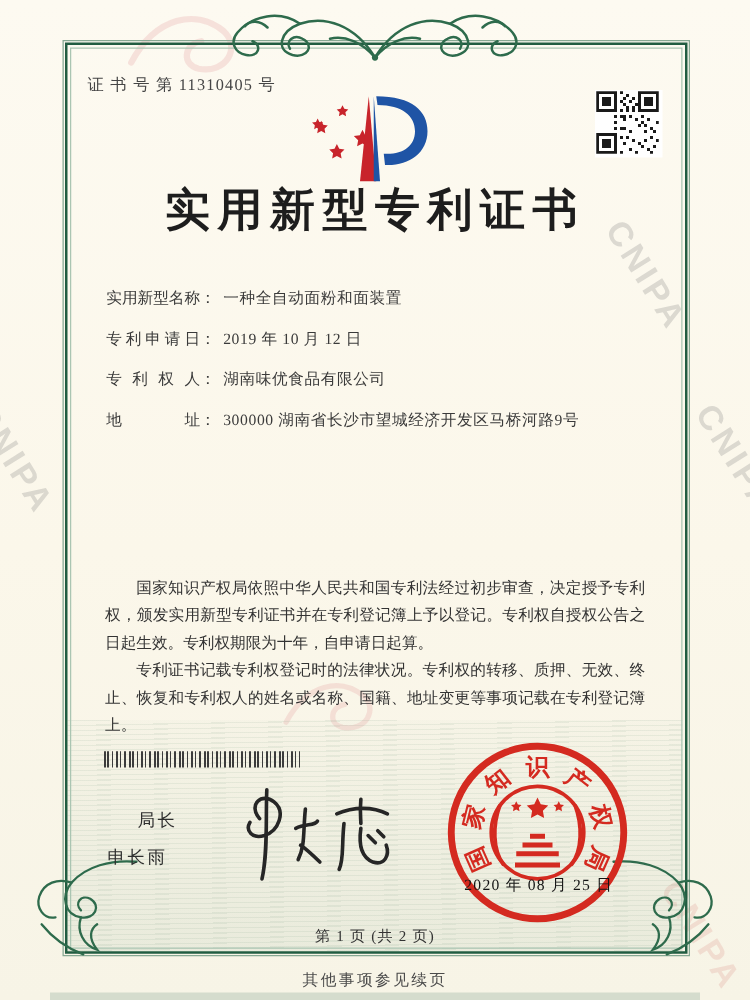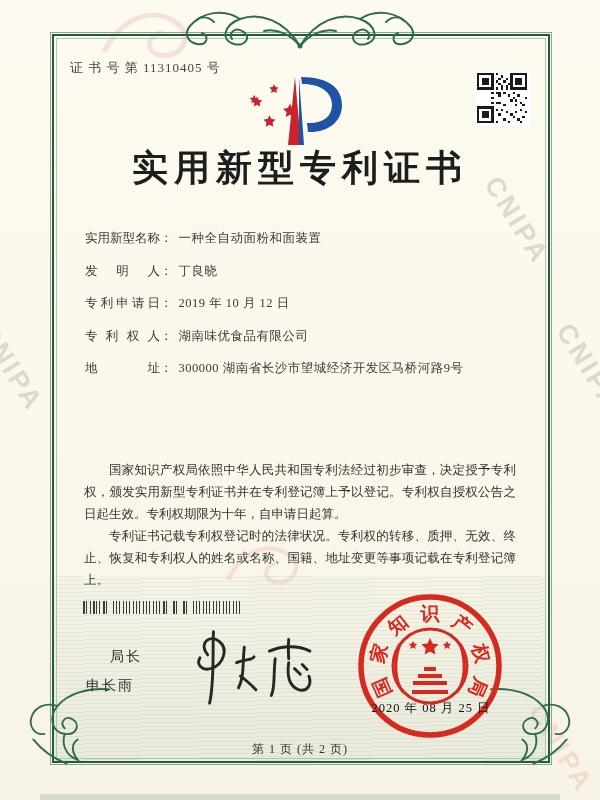--- a/index.html
+++ b/index.html
@@ -190,23 +190,20 @@
     </svg>
   </div>
 
   <div class="title">实用新型专利证书</div>
 
   <div class="fields">
     <div class="frow">
       <span class="flabel">实用新型名称</span><span class="fcolon">：</span><span class="fval">一种全自动面粉和面装置</span>
     </div>
     <div class="frow">
-      <span class="flabel">发明人</span><span class="fcolon">：</span><span class="fval">丁良晓</span>
-    </div>
-    <div class="frow">
       <span class="flabel">专利申请日</span><span class="fcolon">：</span><span class="fval">2019 年 10 月 12 日</span>
     </div>
     <div class="frow">
       <span class="flabel">专利权人</span><span class="fcolon">：</span><span class="fval">湖南味优食品有限公司</span>
     </div>
     <div class="frow">
       <span class="flabel">地址</span><span class="fcolon">：</span><span class="fval">300000 湖南省长沙市望城经济开发区马桥河路9号</span>
     </div>
   </div>
 
@@ -269,15 +266,16 @@
         <path d="M74,81 h12 M68,88 h24 M63,95 h34" fill="none" stroke-width="4"></path>
         <path d="M50,56 C44,72 44,92 53,104" fill="none" stroke-width="3"></path>
         <path d="M110,56 C116,72 116,92 107,104" fill="none" stroke-width="3"></path>
         <path d="M62,104 h36" fill="none" stroke-width="4"></path>
       </g>
     </svg>
   </div>
   <div class="seal-date">2020 年 08 月 25 日</div>
 
   <div class="page-num">第 1 页 (共 2 页)</div>
+  <div class="footer-note">其他事项参见续页</div>
   <div class="page-edge"></div>
 
 </div>
 
 </body></html>

